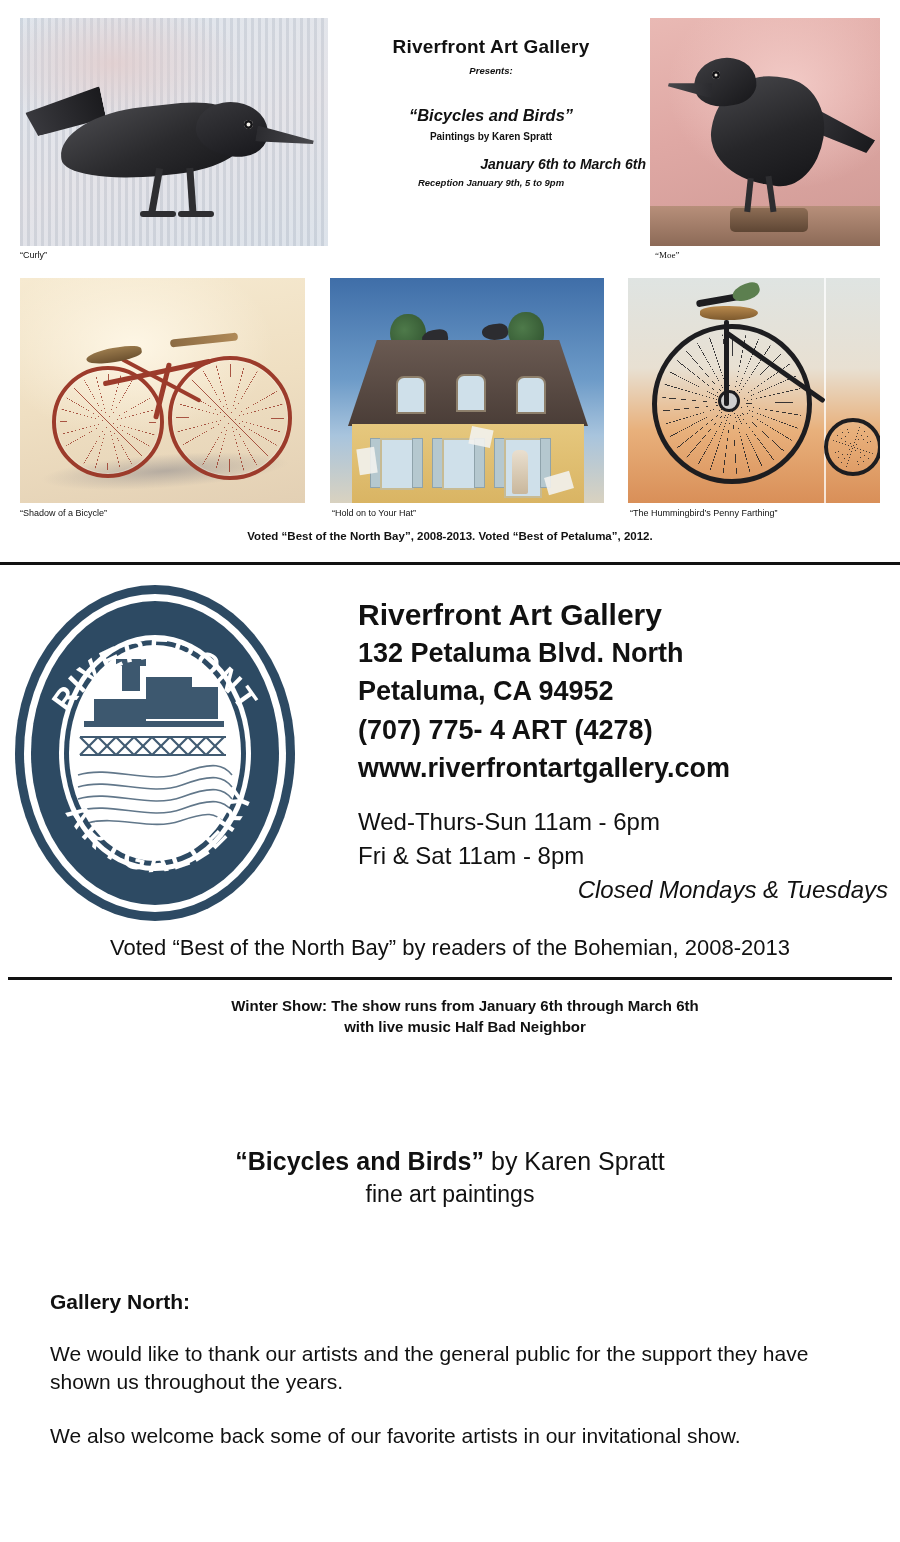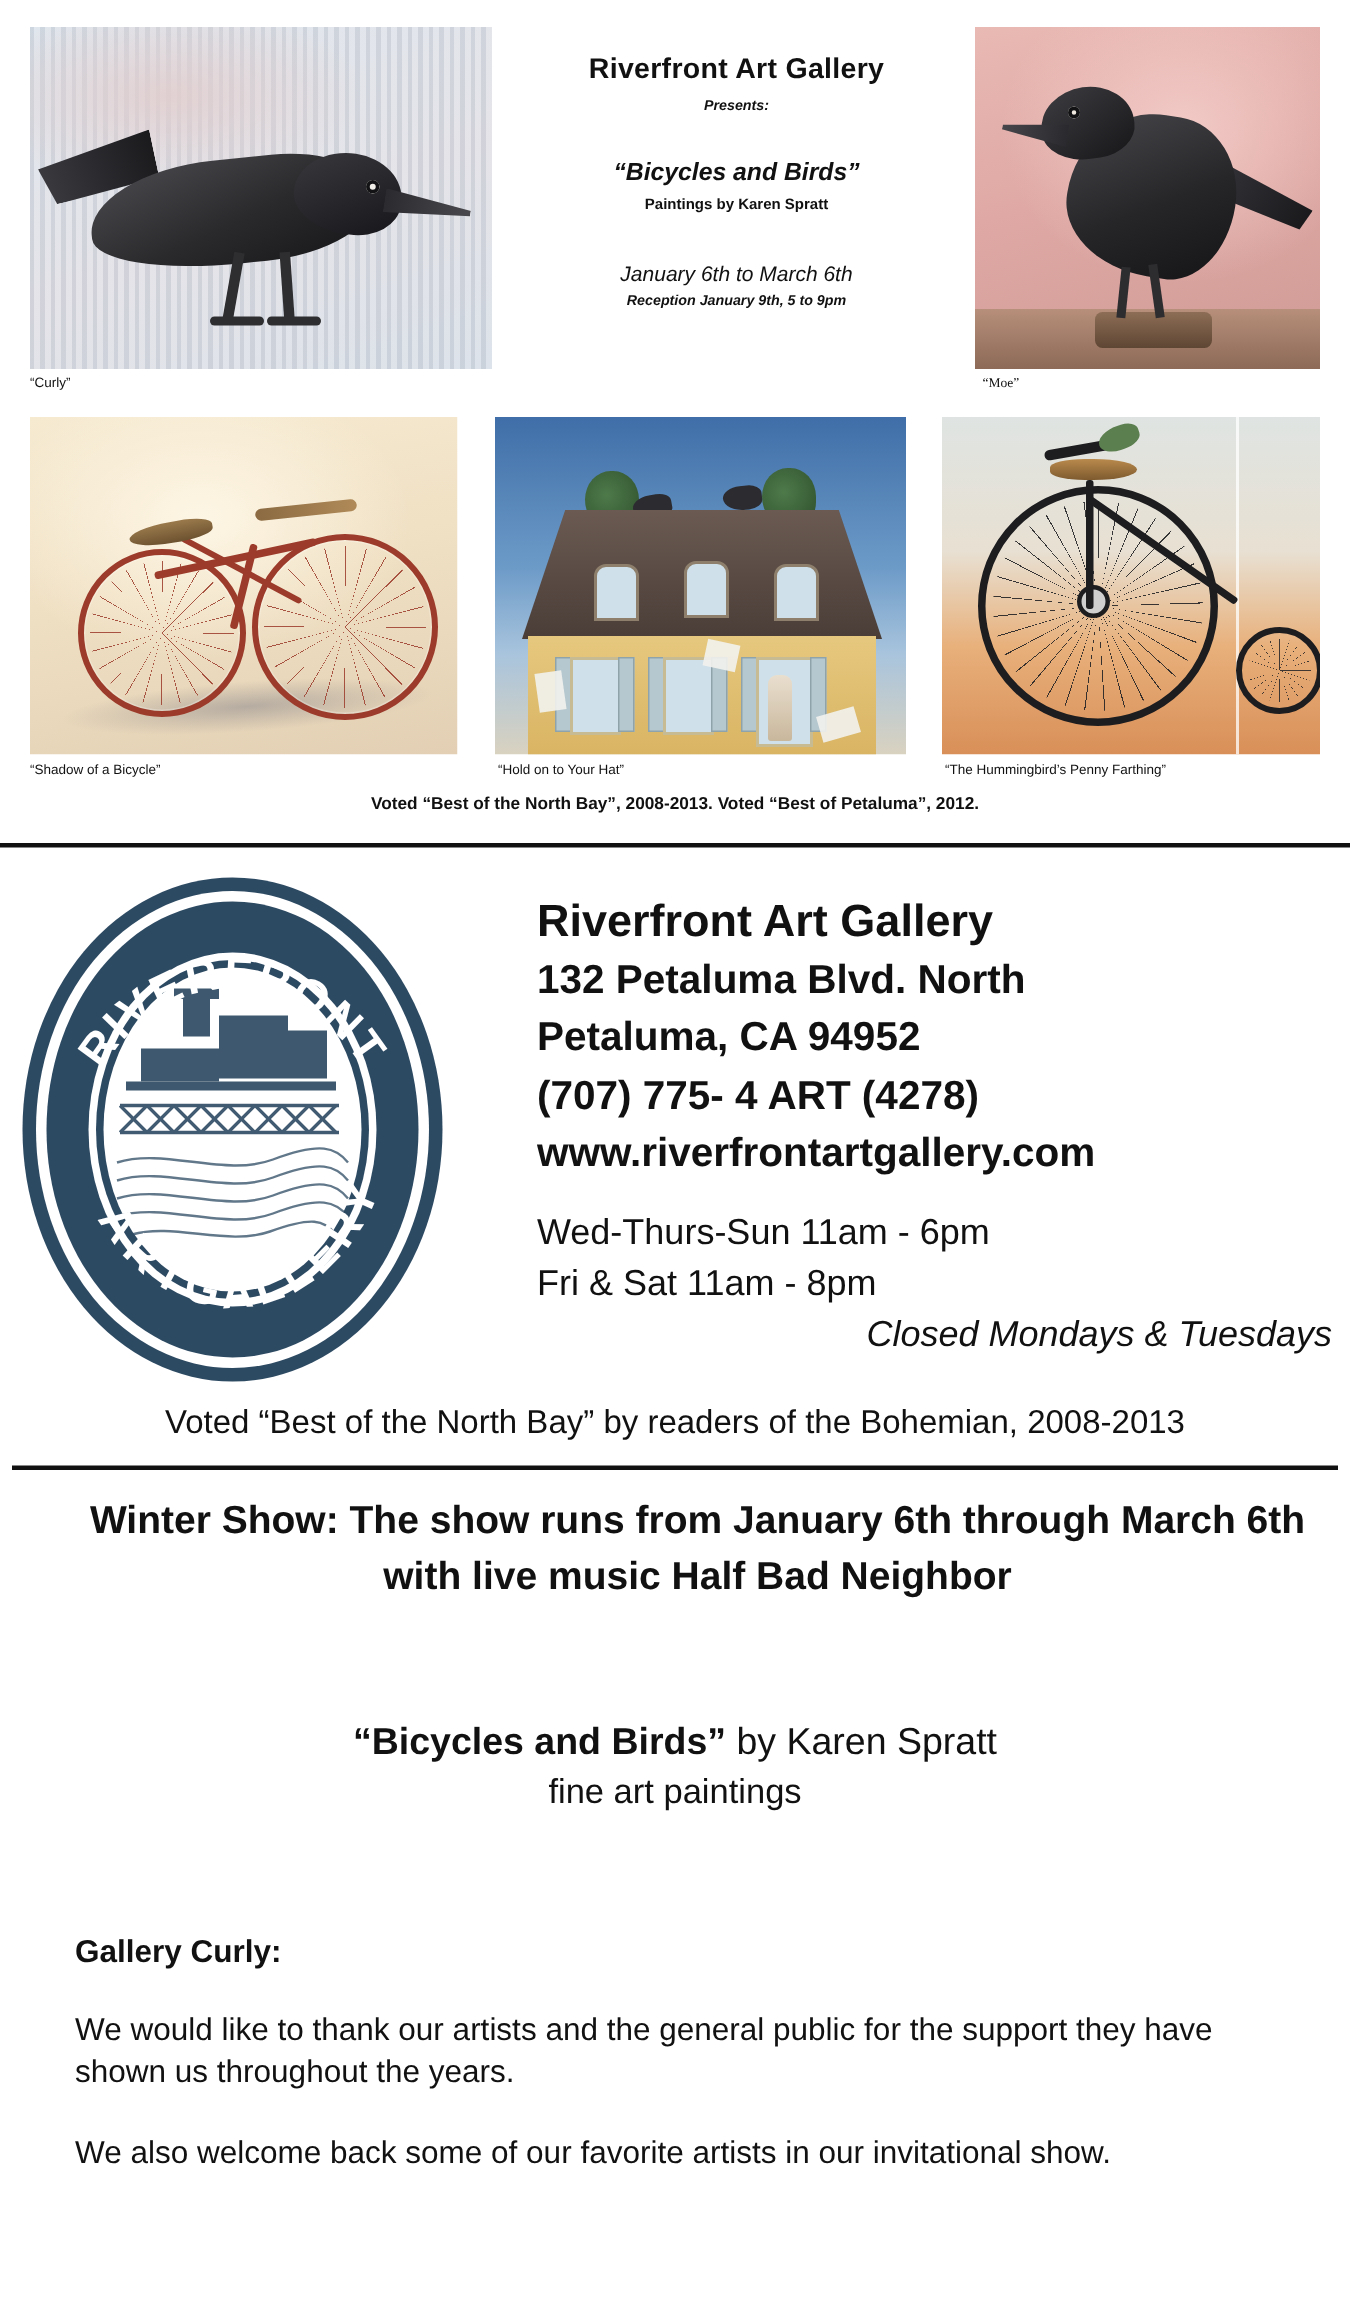--- a/index.html
+++ b/index.html
@@ -335,23 +335,24 @@
     font-style: italic;
     margin-top: 30px;
   }
   .flyer-artist {
     font-size: 10px;
     font-weight: bold;
     margin-top: 6px;
   }
   .flyer-dates {
     font-size: 14px;
-    font-weight: normal;
+    font-weight: bold;
     font-style: italic;
-    margin-top: 32px;
+    margin-top: 14px;
+    text-align: right;
   }
   .flyer-reception {
     font-size: 9.5px;
     font-weight: bold;
     font-style: italic;
     margin-top: 5px;
   }
   .flyer-voted {
     position: absolute;
     left: 0; right: 0;
@@ -426,21 +427,21 @@
     background: #111;
   }
 
   .show-info {
     position: absolute;
     left: 0; right: 0;
     top: 430px;
     text-align: center;
   }
   .show-info .l {
-    font-size: 26px;
+    font-size: 15px;
     font-weight: bold;
     line-height: 1.42;
     padding-left: 30px;
   }
 
   .exhibit {
     position: absolute;
     left: 0; right: 0;
     top: 580px;
     text-align: center;
@@ -656,19 +657,19 @@
       <div class="l">Winter Show: The show runs from January 6th through March 6th</div>
       <div class="l">with live music Half Bad Neighbor</div>
     </div>
 
     <div class="exhibit">
       <div class="t1"><b>“Bicycles and Birds”</b><span> by Karen Spratt</span></div>
       <div class="t2">fine art paintings</div>
     </div>
 
     <div class="news">
-      <h3>Gallery Curly:</h3>
+      <h3>Gallery North:</h3>
       <p>We would like to thank our artists and the general public for the support they have shown us throughout the years.</p>
       <p>We also welcome back some of our favorite artists in our invitational show.</p>
     </div>
 
   </div>
 </div>
 
 </body></html>

